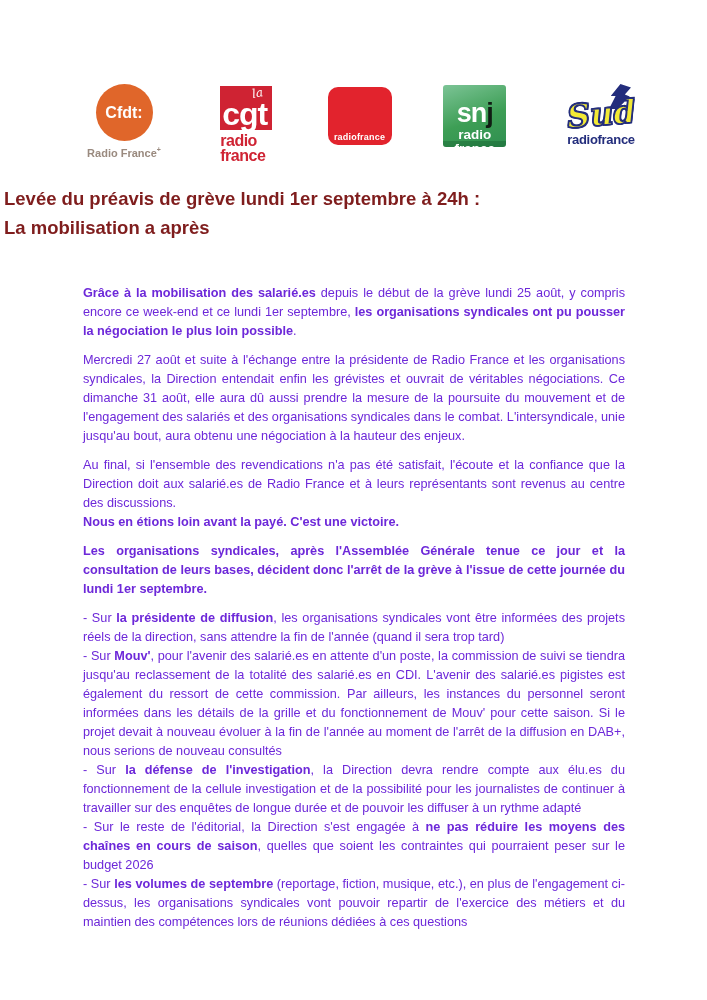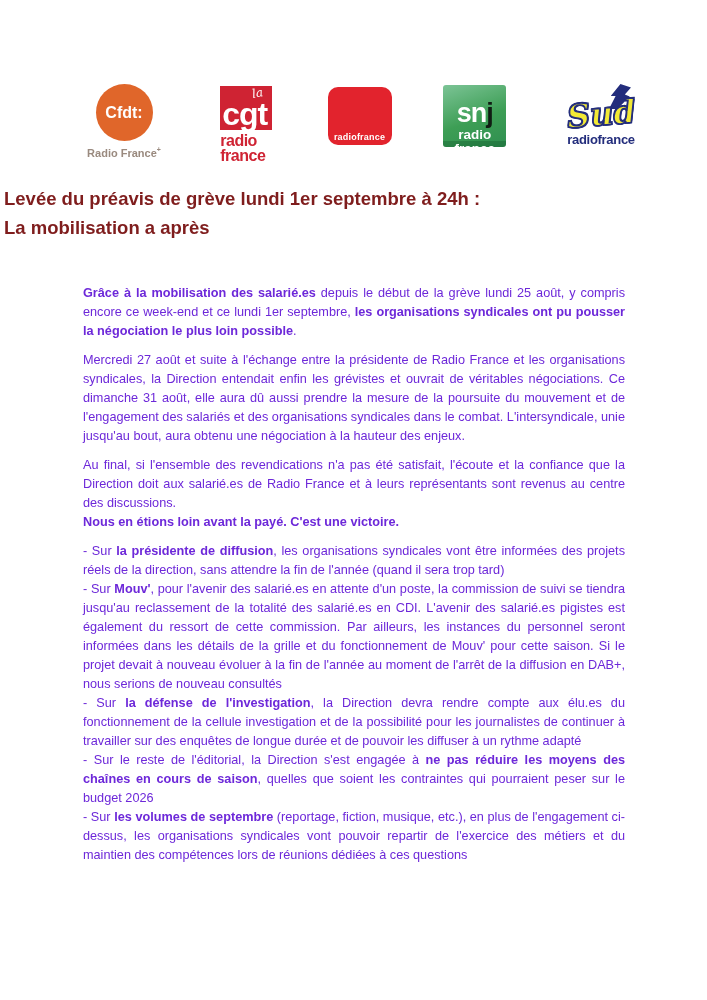--- a/index.html
+++ b/index.html
@@ -128,20 +128,21 @@
 
   <div class="title-block">
     <div>Levée du préavis de grève lundi 1er septembre à 24h :</div>
     <div>La mobilisation a après</div>
   </div>
 
   <div class="doc-body">
     <p class="para"><span class="b">Grâce à la mobilisation des salarié.es</span><span> depuis le début de la grève lundi 25 août, y compris encore ce week-end et ce lundi 1er septembre, </span><span class="b">les organisations syndicales ont pu pousser la négociation le plus loin possible</span><span>.</span></p>
     <p class="para"><span>Mercredi 27 août et suite à l'échange entre la présidente de Radio France et les organisations syndicales, la Direction entendait enfin les grévistes et ouvrait de véritables négociations. Ce dimanche 31 août, elle aura dû aussi prendre la mesure de la poursuite du mouvement et de l'engagement des salariés et des organisations syndicales dans le combat. L'intersyndicale, unie jusqu'au bout, aura obtenu une négociation à la hauteur des enjeux.</span></p>
     <p class="para"><span>Au final, si l'ensemble des revendications n'a pas été satisfait, l'écoute et la confiance que la Direction doit aux salarié.es de Radio France et à leurs représentants sont revenus au centre des discussions.</span><br><span class="b">Nous en étions loin avant la payé. C'est une victoire.</span></p>
+    <p class="para"><span class="b">Les organisations syndicales, après l'Assemblée Générale tenue ce jour et la consultation de leurs bases, décident donc l'arrêt de la grève à l'issue de cette journée du lundi 1er septembre.</span></p>
     <p class="bullet"><span>- Sur </span><span class="b">la présidente de diffusion</span><span>, les organisations syndicales vont être informées des projets réels de la direction, sans attendre la fin de l'année (quand il sera trop tard)</span></p>
     <p class="bullet"><span>- Sur </span><span class="b">Mouv'</span><span>, pour l'avenir des salarié.es en attente d'un poste, la commission de suivi se tiendra jusqu'au reclassement de la totalité des salarié.es en CDI. L'avenir des salarié.es pigistes est également du ressort de cette commission. Par ailleurs, les instances du personnel seront informées dans les détails de la grille et du fonctionnement de Mouv' pour cette saison. Si le projet devait à nouveau évoluer à la fin de l'année au moment de l'arrêt de la diffusion en DAB+, nous serions de nouveau consultés</span></p>
     <p class="bullet"><span>- Sur </span><span class="b">la défense de l'investigation</span><span>, la Direction devra rendre compte aux élu.es du fonctionnement de la cellule investigation et de la possibilité pour les journalistes de continuer à travailler sur des enquêtes de longue durée et de pouvoir les diffuser à un rythme adapté</span></p>
     <p class="bullet"><span>- Sur le reste de l'éditorial, la Direction s'est engagée à </span><span class="b">ne pas réduire les moyens des chaînes en cours de saison</span><span>, quelles que soient les contraintes qui pourraient peser sur le budget 2026</span></p>
     <p class="bullet"><span>- Sur </span><span class="b">les volumes de septembre</span><span> (reportage, fiction, musique, etc.), en plus de l'engagement ci-dessus, les organisations syndicales vont pouvoir repartir de l'exercice des métiers et du maintien des compétences lors de réunions dédiées à ces questions</span></p>
   </div>
 
 </div>
 
 </body></html>

